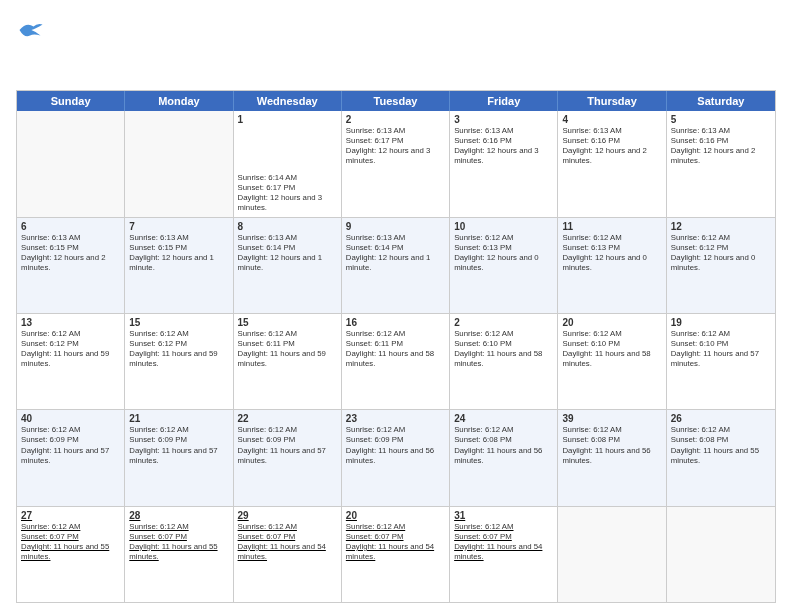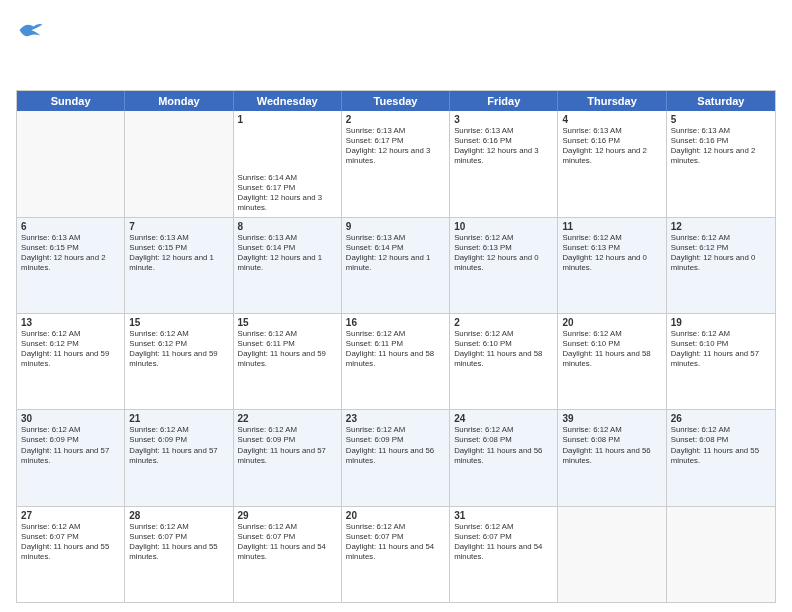--- a/index.html
+++ b/index.html
@@ -79,21 +79,21 @@
       flex: 1;
       display: flex;
       flex-direction: column;
     }
     .cal-row {
       display: grid;
       grid-template-columns: repeat(7, 1fr);
       flex: 1;
       border-bottom: 1px solid #ccc;
     }
-    .cal-row:last-child { border-bottom: none; }
+    .cal-row:last-child { border-bottom: none; text-decoration: underline; }
     .cal-cell {
       border-right: 1px solid #ccc;
       padding: 3px 4px;
       font-size: 8.5px;
       color: #333;
       background: #fff;
       vertical-align: top;
       min-height: 0;
     }
     .cal-cell:last-child { border-right: none; }
@@ -262,21 +262,21 @@
           </div>
           <div class="cal-cell">
             <span class="day-num">19</span>
             <div class="cell-text" style="white-space: pre-line;">Sunrise: 6:12 AM
 Sunset: 6:10 PM
 Daylight: 11 hours and 57 minutes.</div>
           </div>
         </div>
         <div class="cal-row">
           <div class="cal-cell alt-row">
-            <span class="day-num">30</span>
+            <span class="day-num">40</span>
             <div class="cell-text" style="white-space: pre-line;">Sunrise: 6:12 AM
 Sunset: 6:09 PM
 Daylight: 11 hours and 57 minutes.</div>
           </div>
           <div class="cal-cell alt-row">
             <span class="day-num">21</span>
             <div class="cell-text" style="white-space: pre-line;">Sunrise: 6:12 AM
 Sunset: 6:09 PM
 Daylight: 11 hours and 57 minutes.</div>
           </div>

